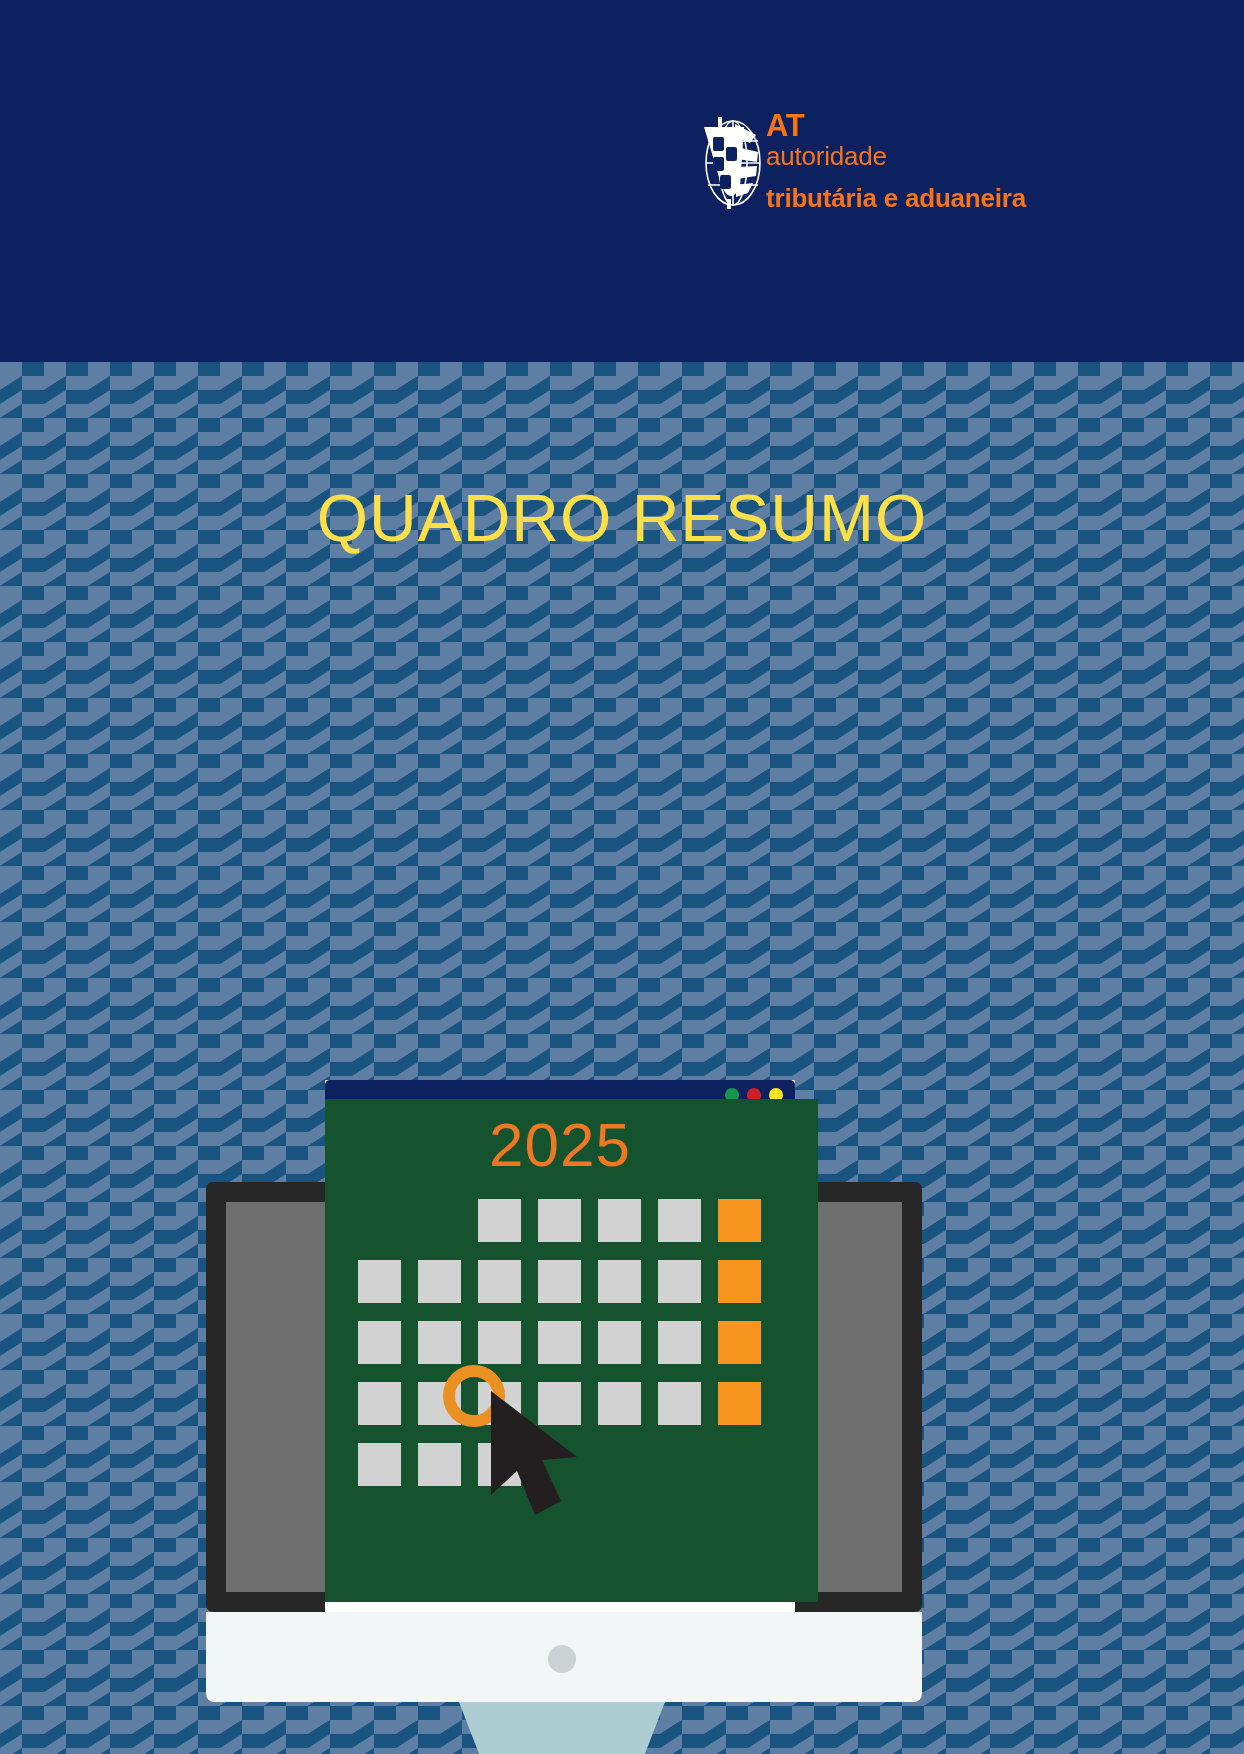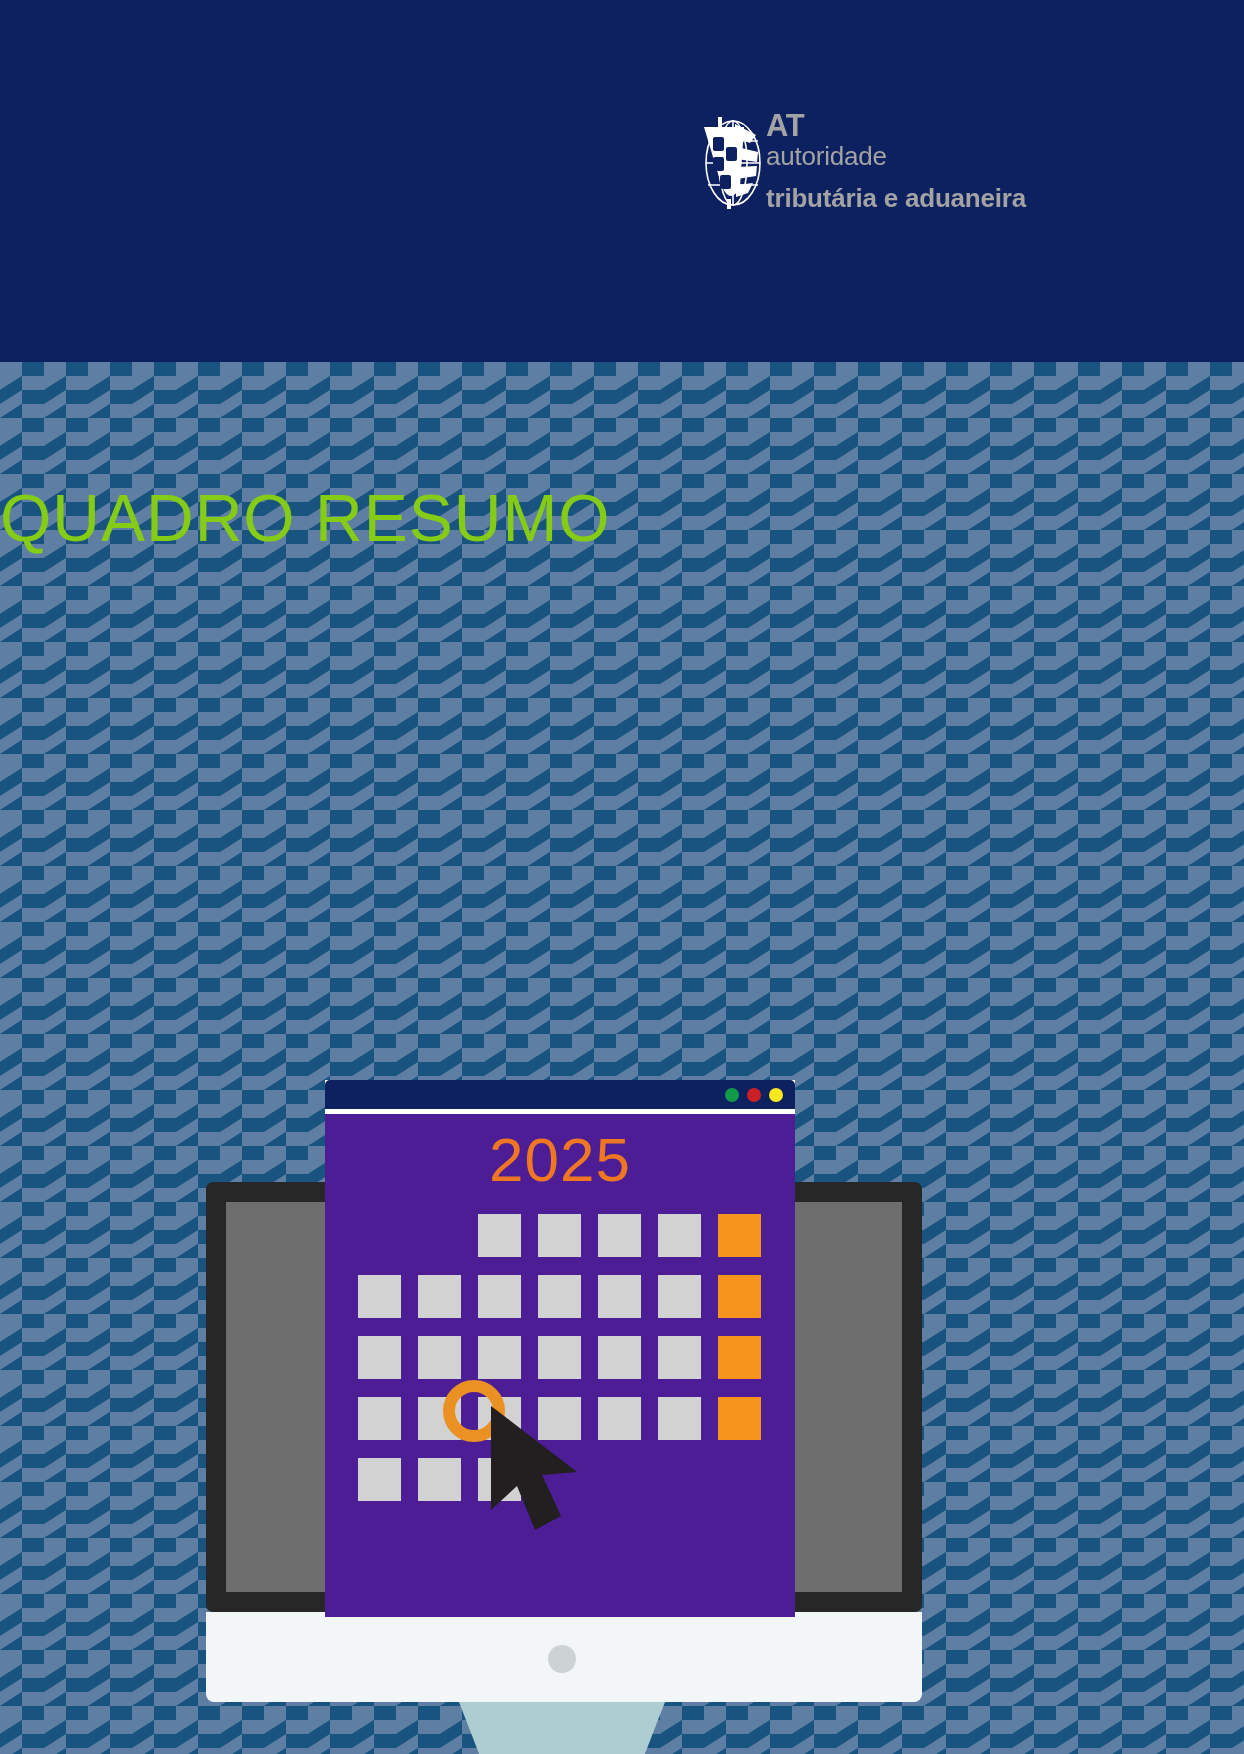--- a/index.html
+++ b/index.html
@@ -41,21 +41,21 @@
     left: 0px;
     top: 0px;
     width: 62px;
     height: 98px;
   }
   .logo-text {
     position: absolute;
     left: 66px;
     top: -2px;
     width: 280px;
-    color: #a3a3a3;
+    color: #f97316;
   }
   .logo-line1 {
     font-size: 31px;
     font-weight: bold;
     line-height: 30px;
     letter-spacing: -0.3px;
   }
   .logo-line2 {
     font-size: 26px;
     font-weight: normal;
@@ -88,22 +88,22 @@
     height: 1392px;
     display: block;
   }
 
   
   .title-main {
     position: absolute;
     left: 0;
     top: 118px;
     width: 1244px;
-    text-align: left;
-    color: #84cc16;
+    text-align: center;
+    color: #fde047;
     font-size: 66px;
     font-weight: normal;
     letter-spacing: 1px;
     white-space: nowrap;
   }
   .title-sub {
     position: absolute;
     left: 0;
     top: 245px;
     width: 1244px;
@@ -203,24 +203,25 @@
     height: 14px;
     border-radius: 50%;
   }
   .dot-green  { background: #12994a; }
   .dot-red    { background: #cc2026; }
   .dot-yellow { background: #f8e71c; }
 
   .browser-body {
     position: absolute;
     left: 0;
-    top: 34px;
+    top: 19px;
     width: 470px;
     height: 503px;
-    background: #4c1d95;
+    background: #14532d;
+    padding-left: 23px;
   }
 
   .year-label {
     position: absolute;
     left: 0;
     top: 10px;
     width: 470px;
     text-align: center;
     color: #ef7623;
     font-size: 62px;

